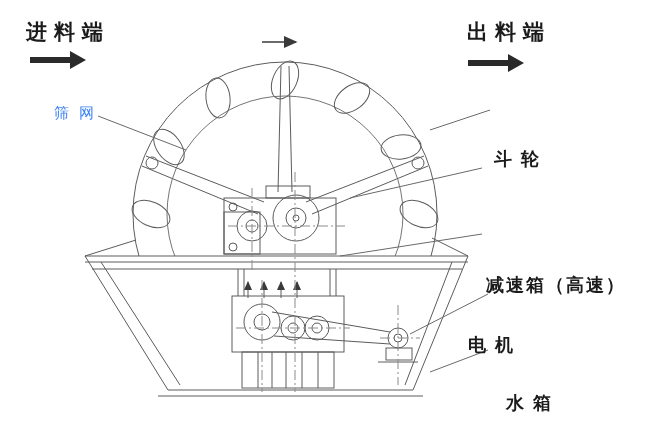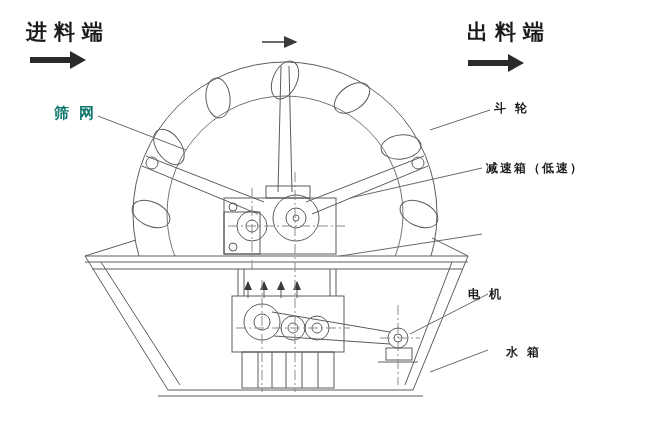--- a/index.html
+++ b/index.html
@@ -3,23 +3,23 @@
 <meta charset="utf-8">
 <style>
   html,body{margin:0;padding:0;background:#fff;}
   .stage{
     position:relative;width:650px;height:429px;background:#ffffff;
     font-family:"DejaVu Sans","Liberation Sans",sans-serif;overflow:hidden;
   }
   .stage svg{position:absolute;left:0;top:0;}
   .label{position:absolute;white-space:nowrap;color:#1b1b1b;}
   .lbl-big{font-size:21px;font-weight:bold;letter-spacing:7px;}
-  .lbl-part{font-size:12px;font-weight:bold;letter-spacing:2px;}
+  .lbl-part{font-size:18px;font-weight:bold;letter-spacing:2px;margin-top:47px;}
   .lbl-wide{letter-spacing:9px;}
-  .lbl-faint{color:#0f766e;font-weight:bold;font-size:15px;letter-spacing:10px;}
+  .lbl-faint{color:#3b82f6;font-weight:normal;font-size:15px;letter-spacing:10px;}
   .machine-line{stroke:#5c5c5c;stroke-width:1;fill:none;}
 </style>
 </head>
 <body>
 
 <div class="stage">
 
   <svg width="650" height="429" viewBox="0 0 650 429">
     <defs>
       <marker id="arrow" markerWidth="10" markerHeight="8" refX="8" refY="4" orient="auto">
@@ -150,16 +150,16 @@
       <line x1="488" y1="350" x2="430" y2="372"></line>
     </g>
   </svg>
 
   <div class="label lbl-big" style="left:26px;top:18px;">进料端</div>
   <div class="label lbl-big" style="left:458px;top:18px;margin-left:9px;">出料端</div>
 
   <div class="label lbl-faint" style="left:54px;top:104px;">筛网</div>
 
   <div class="label lbl-part lbl-wide" style="left:494px;top:100px;">斗轮</div>
-  <div class="label lbl-part" style="left:486px;top:160px;">减速箱（低速）</div>
+  <div class="label lbl-part" style="left:486px;top:226px;">减速箱（高速）</div>
   <div class="label lbl-part lbl-wide" style="left:468px;top:286px;">电机</div>
   <div class="label lbl-part lbl-wide" style="left:506px;top:344px;">水箱</div>
 </div>
 
 </body></html>

